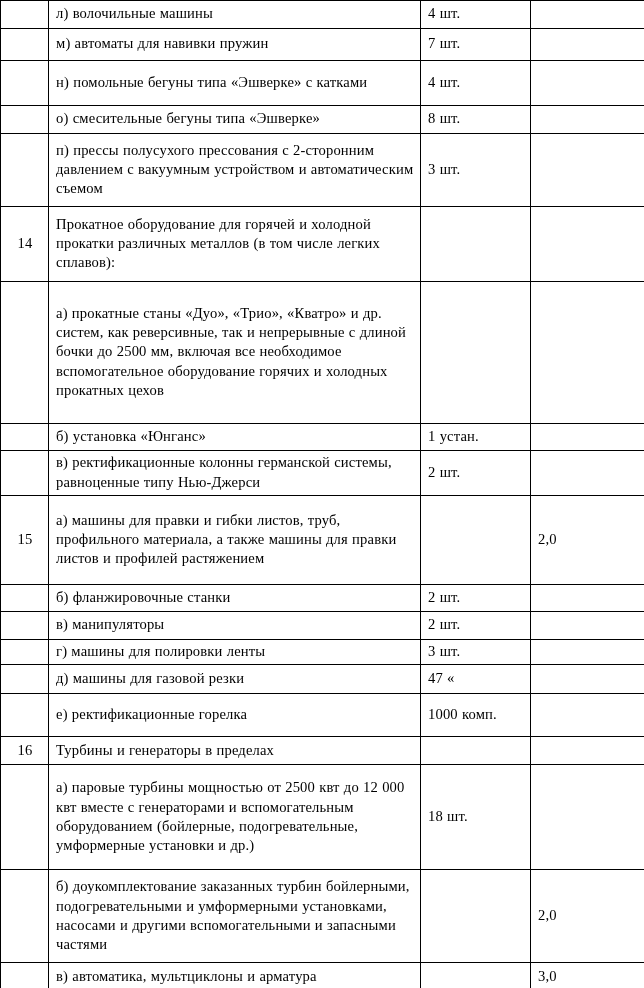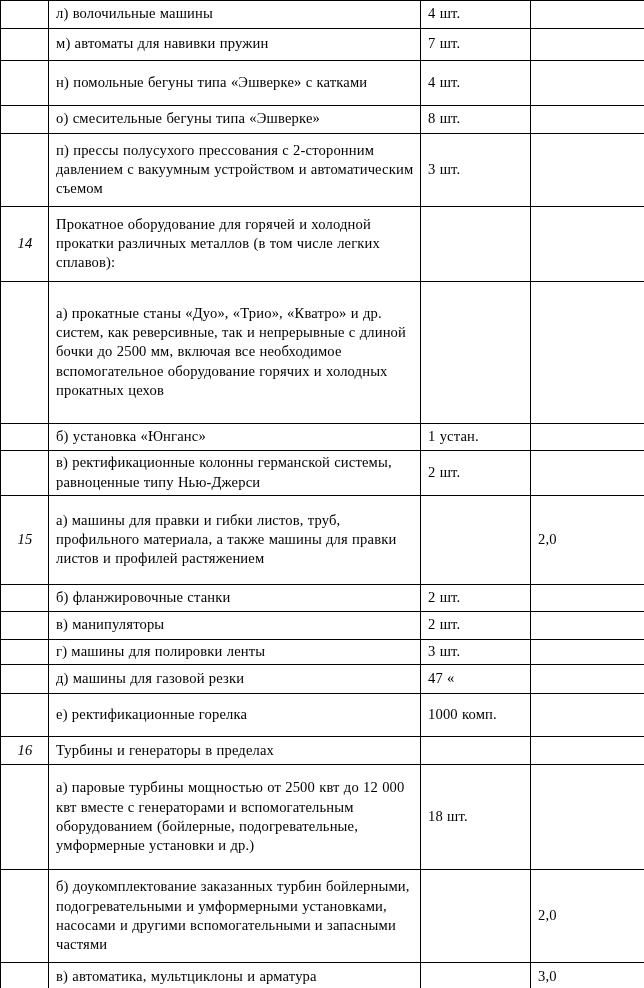--- a/index.html
+++ b/index.html
@@ -41,21 +41,20 @@
     line-height: 1.305;
     letter-spacing: 0.15px;
     word-spacing: 0.4px;
     background: #ffffff;
   }
   td.num {
     text-align: center;
     padding-left: 2px;
     padding-right: 2px;
     font-size: 14.8px;
-    font-style: italic;
   }
   td.desc {
     text-align: left;
     padding-left: 9px;
     padding-right: 8px;
   }
   td.qty {
     text-align: left;
     padding-left: 7px;
     margin-top: 14px;

